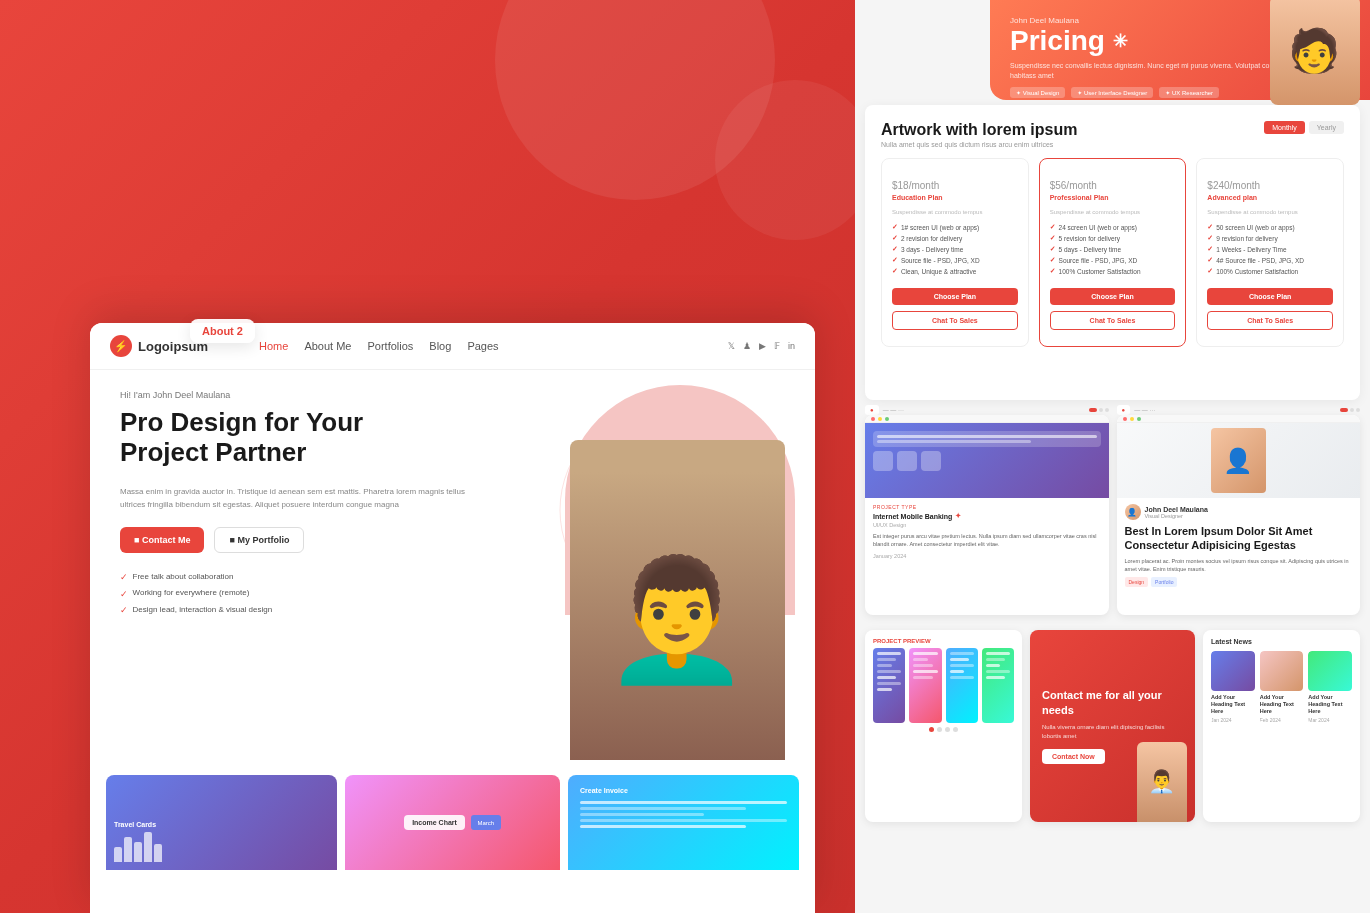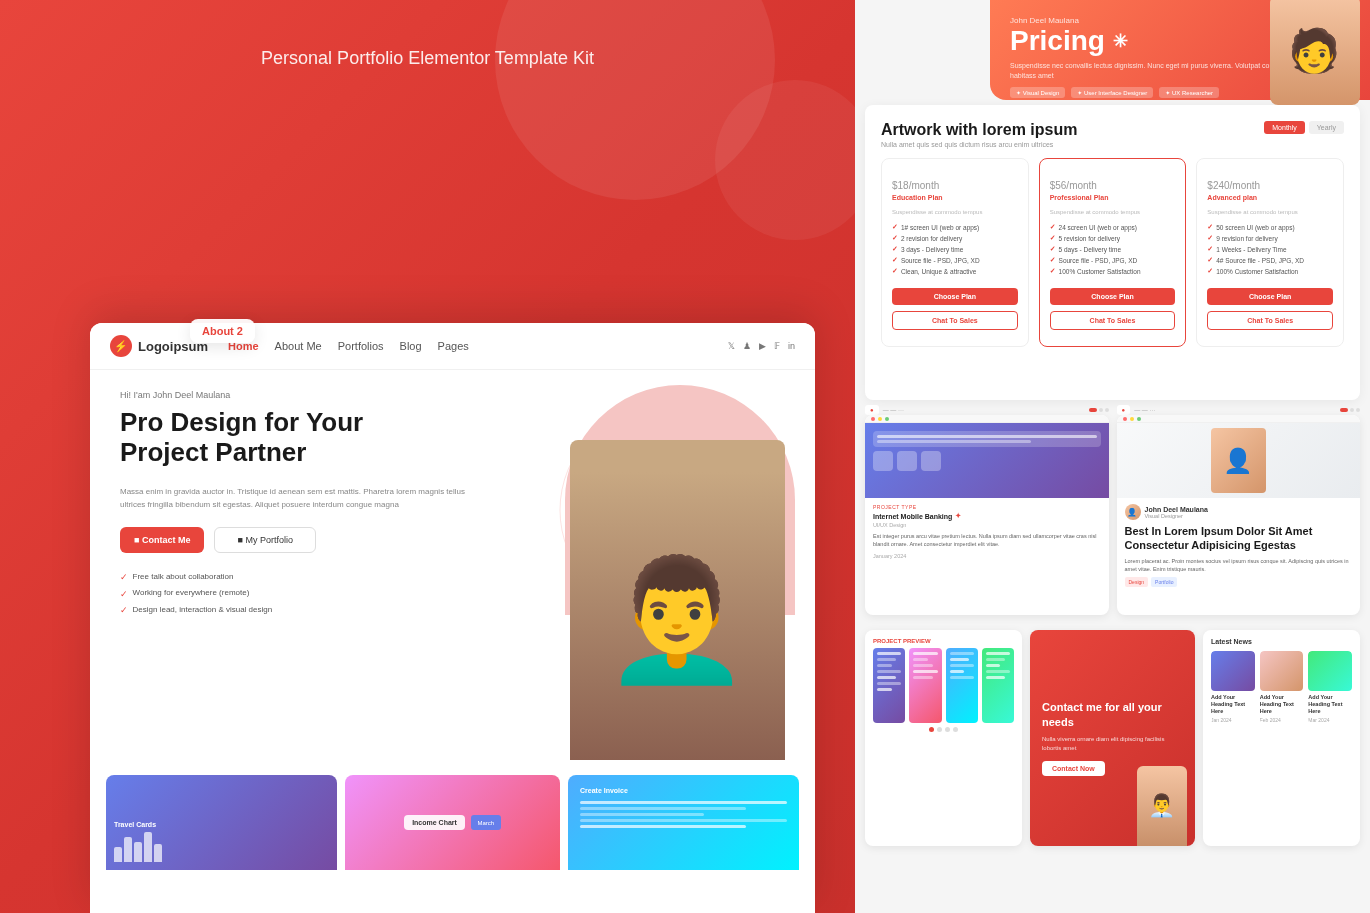--- a/index.html
+++ b/index.html
@@ -110,21 +110,22 @@
       display: flex;
       gap: 16px;
       font-size: 11px;
     }
     .preview-nav-links span {
       cursor: pointer;
       color: #555;
     }
     .preview-nav-links span.active {
       color: #e8453c;
-      font-weight: 700;
+      font-weight: 400;
+      margin-left: 31px;
     }
     .preview-nav-social {
       margin-left: auto;
       display: flex;
       gap: 8px;
       font-size: 9px;
       color: #777;
     }
 
     
@@ -172,23 +173,23 @@
       cursor: pointer;
       display: flex;
       align-items: center;
       gap: 4px;
     }
     .btn-portfolio {
       background: #fff;
       color: #333;
       border: 1.5px solid #ddd;
       border-radius: 6px;
-      padding: 7px 22px;
+      padding: 7px 14px;
       font-size: 9px;
-      font-weight: 400;
+      font-weight: 700;
       cursor: pointer;
       display: flex;
       align-items: center;
       gap: 4px;
     }
     .preview-hero-features {
       font-size: 8px;
       color: #555;
       line-height: 1.8;
     }
@@ -568,21 +569,21 @@
     }
 
     
     .third-row {
       position: absolute;
       top: 630px;
       left: 10px;
       right: 10px;
       display: flex;
       gap: 8px;
-      height: 216px;
+      height: 192px;
     }
     .third-card {
       flex: 1;
       background: #fff;
       border-radius: 8px;
       overflow: hidden;
       box-shadow: 0 2px 8px rgba(0,0,0,0.08);
     }
 
     .mobile-screens-card {
@@ -776,21 +777,20 @@
     .mini-line.accent { background: rgba(255,255,255,0.7); }
   </style>
 </head>
 <body>
 
 <div class="left-panel">
   <div class="deco-circle-1"></div>
   <div class="deco-circle-2"></div>
 
   <div class="hero-title-area">
-    <div class="subtitle">Personal Portfolio Elementor Template Kit</div>
   </div>
 
   <div class="about-badge">About 2</div>
 
   <div class="website-preview">
 
     <div class="preview-nav">
       <div class="preview-logo">
         <div class="logo-icon">⚡</div>
         <span>Logoipsum</span>

